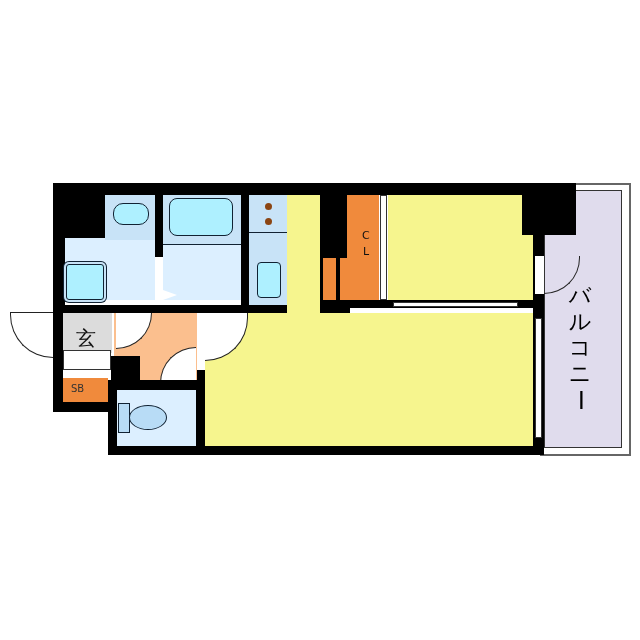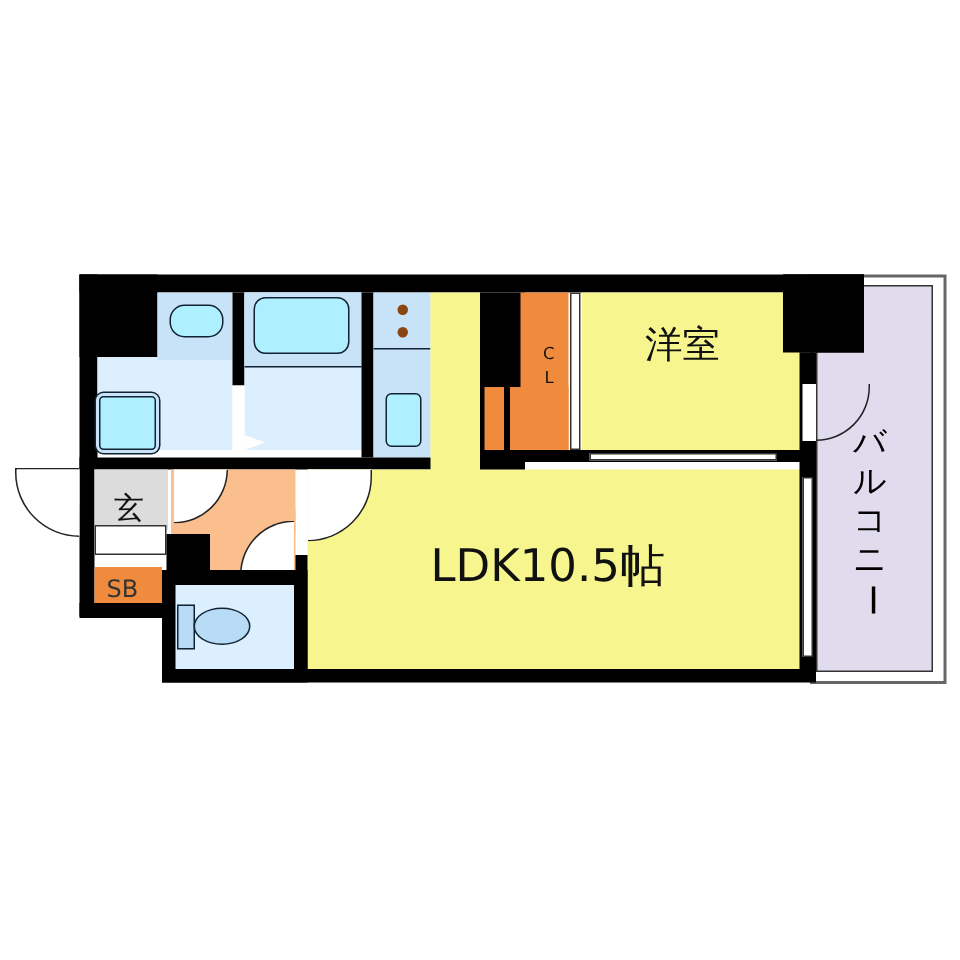--- a/index.html
+++ b/index.html
@@ -58,47 +58,45 @@
   <div class="abs orange" style="left:323px;top:258px;width:13px;height:42px;"></div>
   <div class="abs orange" style="left:347px;top:195px;width:32px;height:105px;"></div>
   <div class="abs orange" style="left:340px;top:258px;width:39px;height:42px;"></div>
   <div class="lbl" style="left:362px;top:229px;font-size:11px;">C</div>
   <div class="lbl" style="left:363px;top:245px;font-size:11px;">L</div>
   <div class="abs wall" style="left:320px;top:300px;width:220px;height:8px;"></div>
   <div class="abs" style="left:380px;top:195px;width:7px;height:105px;background:#fff;border:1px solid #333;"></div>
 
   <div class="abs yellow" style="left:388px;top:195px;width:145px;height:105px;"></div>
   <div class="abs wall" style="left:522px;top:183px;width:54px;height:52px;"></div>
-  <div class="lbl" style="left:430px;top:213px;font-size:25px;">洋室</div>
   <div class="abs" style="left:393px;top:302px;width:125px;height:5px;background:#fff;border:1px solid #333;"></div>
 
   <div class="abs wall" style="left:533px;top:235px;width:11px;height:212px;"></div>
   <div class="abs" style="left:535px;top:256px;width:9px;height:38px;background:#fff;"></div>
   <div class="abs" style="left:544px;top:256px;width:36px;height:38px;border:1px solid #222;border-left:none;border-top:none;border-radius:0 0 36px 0;background:transparent;"></div>
   <div class="abs" style="left:535px;top:318px;width:7px;height:120px;background:#fff;border:1px solid #333;"></div>
 
   <div class="abs" style="left:565px;top:283px;width:30px;font-size:22px;line-height:26px;text-align:center;">
     <div>バ</div>
     <div>ル</div>
     <div>コ</div>
     <div>ニ</div>
     <div style="transform:rotate(90deg);">ー</div>
   </div>
 
-  <div class="lbl" style="left:287px;top:357px;font-size:30px;">LDK10.5帖</div>
 
   <div class="abs wall" style="left:108px;top:446px;width:436px;height:9px;"></div>
   <div class="abs wall" style="left:196px;top:370px;width:9px;height:80px;"></div>
 
   <div class="abs wall" style="left:53px;top:311px;width:10px;height:100px;"></div>
   <div class="abs gray" style="left:63px;top:313px;width:49px;height:40px;"></div>
   <div class="lbl" style="left:76px;top:325px;font-size:20px;">玄</div>
   <div class="abs" style="left:63px;top:350px;width:48px;height:20px;background:#fff;border:1px solid #333;"></div>
   <div class="abs orange" style="left:63px;top:378px;width:45px;height:24px;"></div>
-  <div class="lbl" style="left:71px;top:383px;font-size:16px;color:#333;">SB</div>
+  <div class="lbl" style="left:71px;top:383px;font-size:10px;color:#333;">SB</div>
   <div class="abs wall" style="left:53px;top:402px;width:58px;height:10px;"></div>
   <div class="abs" style="left:10px;top:312px;width:43px;height:46px;border:1px solid #222;border-top:1px solid #222;border-right:none;border-radius:0 0 0 46px;background:#fff;"></div>
 
   <div class="abs peach" style="left:114px;top:313px;width:83px;height:43px;"></div>
   <div class="abs peach" style="left:140px;top:340px;width:57px;height:40px;"></div>
   <div class="abs wall" style="left:111px;top:356px;width:29px;height:32px;"></div>
   <div class="abs" style="left:116px;top:313px;width:36px;height:36px;border:1px solid #222;border-top:none;border-left:none;border-radius:0 0 36px 0;background:#fff;"></div>
   <div class="abs" style="left:205px;top:313px;width:43px;height:48px;border:1px solid #222;border-top:none;border-left:none;border-radius:0 0 48px 0;background:#fff;"></div>
   <div class="abs" style="left:160px;top:347px;width:36px;height:36px;border:1px solid #222;border-bottom:none;border-right:none;border-radius:36px 0 0 0;background:#fff;"></div>
 

